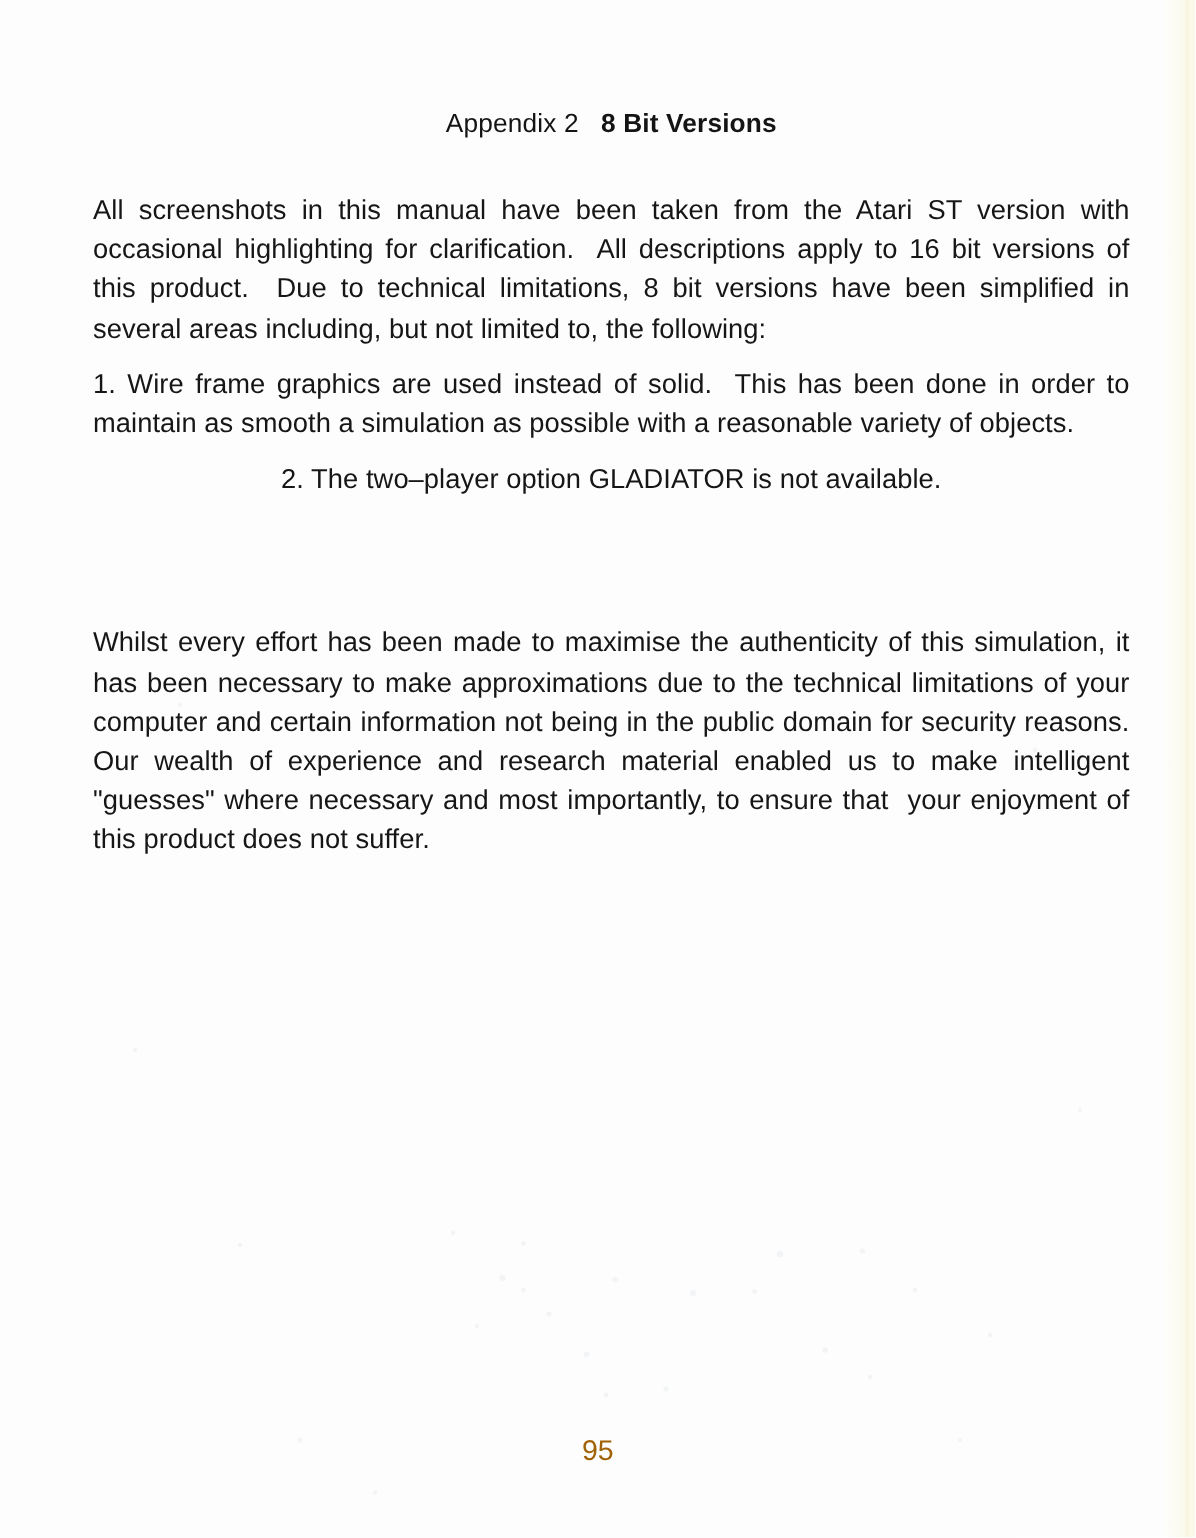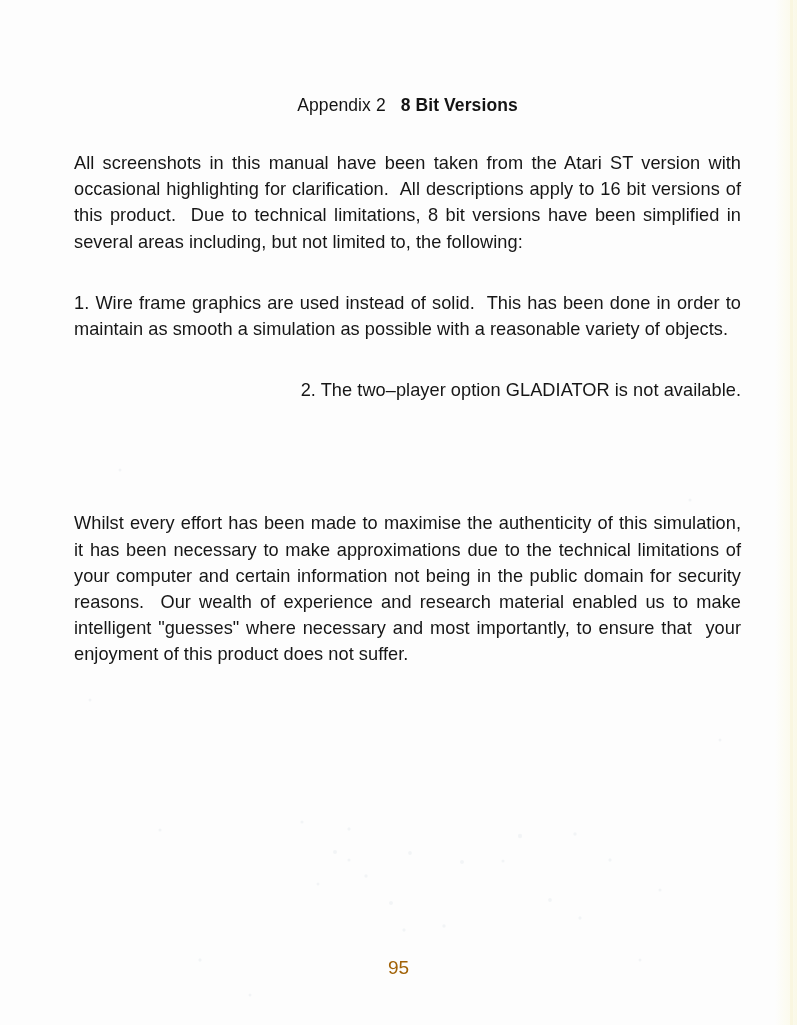--- a/index.html
+++ b/index.html
@@ -45,46 +45,46 @@
   .content {
     position: absolute;
     left: 62px;
     top: 0;
     width: 691px;   
     height: 1025px;
   }
 
   .heading {
     text-align: center;
-    margin: 0;
-    padding-top: 94px;
+    margin: 12px;
+    padding-top: 59px;
     font-size: 17.5px;
     line-height: 22px;
     color: #141414;
     letter-spacing: 0.1px;
     font-weight: normal;
     white-space: pre;
   }
   .heading .h-bold {
     font-weight: bold;
     letter-spacing: 0.1px;
   }
 
   p.body-text {
-    margin: 12px;
+    margin: 0;
     font-size: 18.2px;
     line-height: 26.2px;
     color: #161616;
     text-align: justify;
     text-justify: inter-word;
     letter-spacing: 0.05px;
     white-space: pre-wrap;
   }
   p.body-text.no-justify {
-    text-align: right;
+    text-align: center;
   }
 
   
   .gap-intro   { height: 22px; }
   .gap-item    { height: 11px; }
   .gap-section { height: 50px; }
   .gap-para    { height: 12px; }
 
   .page-number {
     position: absolute;

